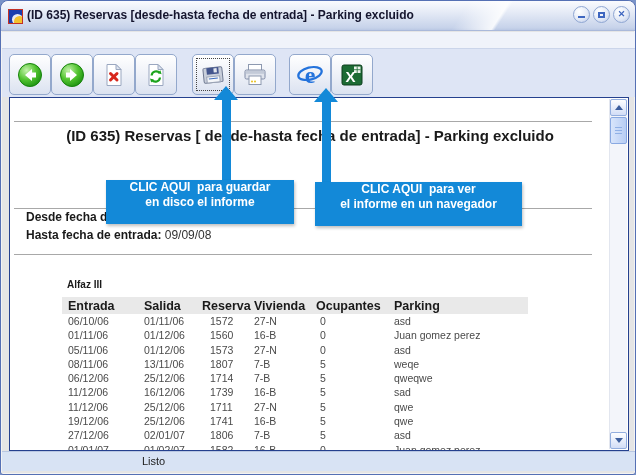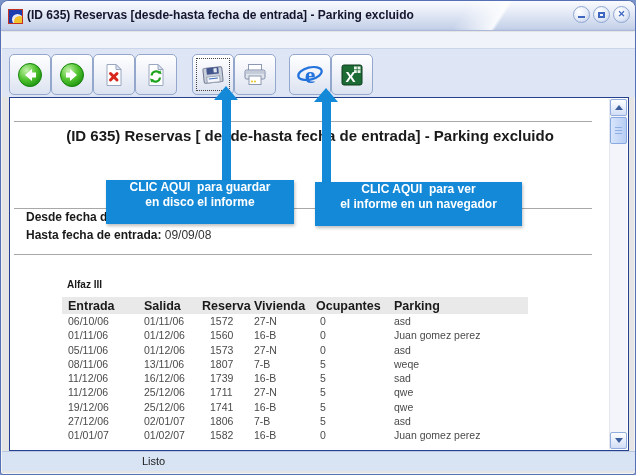--- a/index.html
+++ b/index.html
@@ -285,20 +285,28 @@
           </tr>
           <tr>
             <td>08/11/06</td>
             <td>13/11/06</td>
             <td>1807</td>
             <td>7-B</td>
             <td>5</td>
             <td>weqe</td>
           </tr>
           <tr>
+            <td>06/12/06</td>
+            <td>25/12/06</td>
+            <td>1714</td>
+            <td>7-B</td>
+            <td>5</td>
+            <td>qweqwe</td>
+          </tr>
+          <tr>
             <td>11/12/06</td>
             <td>16/12/06</td>
             <td>1739</td>
             <td>16-B</td>
             <td>5</td>
             <td>sad</td>
           </tr>
           <tr>
             <td>11/12/06</td>
             <td>25/12/06</td>

